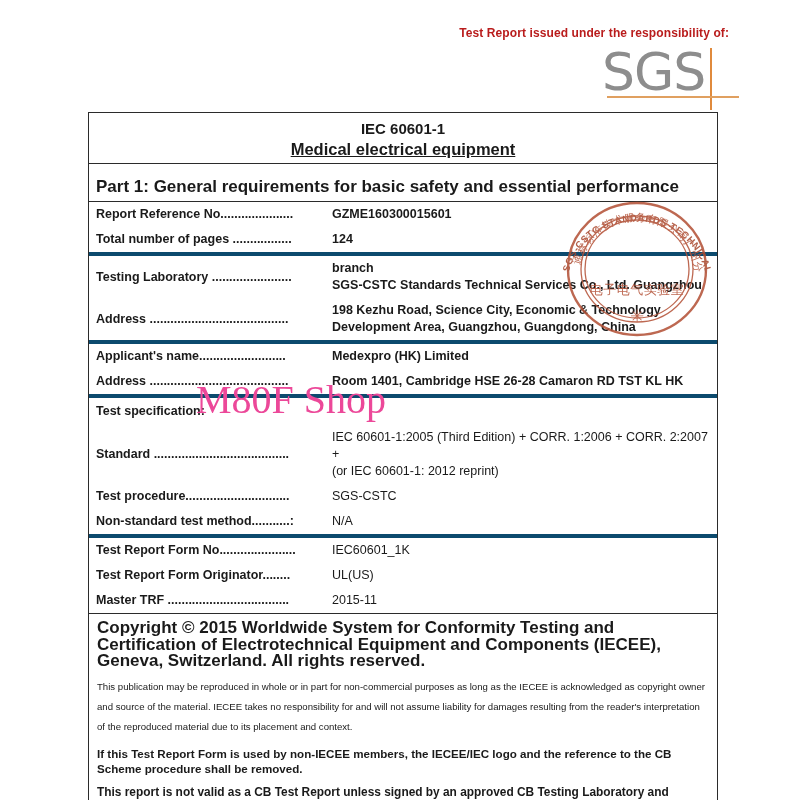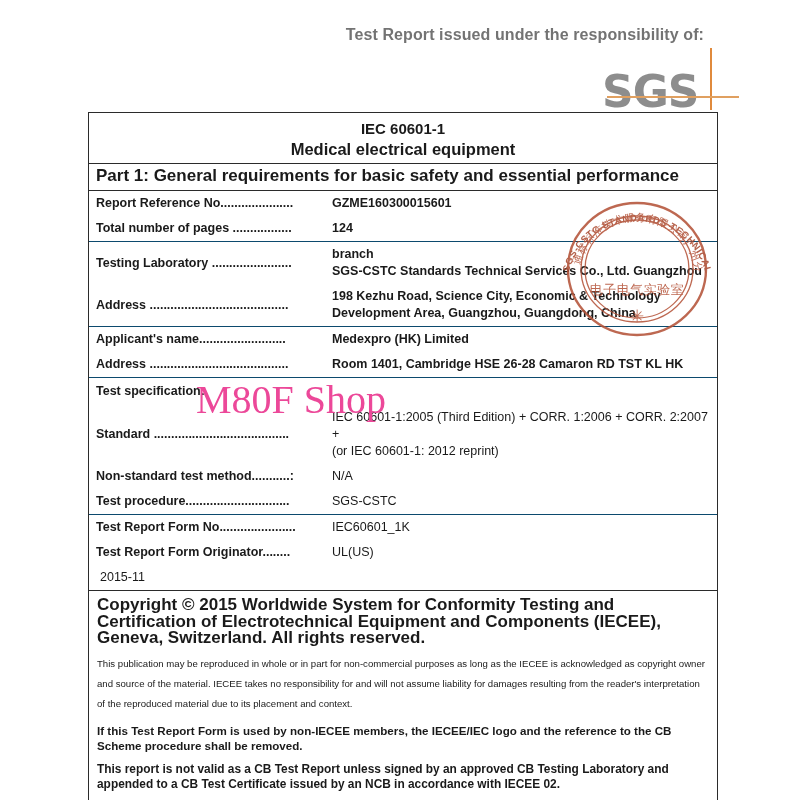--- a/index.html
+++ b/index.html
@@ -8,59 +8,59 @@
     background:#ffffff;
     font-family:"Liberation Sans", sans-serif;
     color:#1a1a1a;
     position:relative;
   }
   .page{position:relative;width:800px;height:800px;}
 
   
   .hdr{position:absolute;left:0;top:0;width:800px;height:112px;}
   .hdr-line{
-    position:absolute;right:96px;top:26px;
-    font-size:16px;font-weight:bold;letter-spacing:.1px;
-    white-space:nowrap;color:#737373;
+    position:absolute;right:71px;top:26px;
+    font-size:12px;font-weight:bold;letter-spacing:.1px;
+    white-space:nowrap;color:#b91c1c;
   }
   .sgs-logo{
     position:absolute;left:597px;top:48px;width:128px;height:62px;
   }
   .sgs-text{
     position:absolute;left:5px;top:2px;
     font-family:"DejaVu Sans", sans-serif;
-    font-size:44px;font-weight:bold;letter-spacing:-1px;
-    color:#8d8d8d;line-height:44px;margin-top:20px;
+    font-size:52px;font-weight:normal;letter-spacing:-1px;
+    color:#8d8d8d;line-height:44px;
   }
   .sgs-vbar{
     position:absolute;left:113px;top:0px;width:2px;height:62px;
     background:#e08a3c;
   }
   .sgs-hbar{
     position:absolute;left:10px;top:48px;width:132px;height:1.5px;
     background:#e0a060;
   }
 
   
   .tbl{
     position:absolute;left:88px;top:112px;width:630px;
     border:1.4px solid #2b2b2b;
     box-sizing:border-box;
     background:transparent;
   }
   .band{padding:0;}
   .thick-top{border-top:1.4px solid #2b2b2b;}
-  .thin-top{border-top:1px solid #0c4a6e;}
+  .thin-top{border-top:4px solid #0c4a6e;}
 
   .title-blk{padding:6px 8px 3px 8px;text-align:center;}
   .t1{font-size:15px;font-weight:bold;line-height:19px;}
-  .t2{font-size:16.5px;font-weight:bold;line-height:22px;}
+  .t2{font-size:16.5px;font-weight:bold;line-height:22px;text-decoration:underline;}
   .part1{
     font-size:17px;font-weight:bold;line-height:22px;
-    padding:1px 6px 3px 7px;text-align:left;white-space:nowrap;
+    padding:12px 6px 3px 7px;text-align:left;white-space:nowrap;
   }
 
   
   .row{display:flex;align-items:center;padding:4px 7px 4px 7px;}
   .lbl{
     width:232px;flex:0 0 232px;
     font-size:12.5px;font-weight:bold;line-height:17px;
     white-space:nowrap;overflow:hidden;
   }
   .val{
@@ -201,39 +201,40 @@
     <div class="band thin-top">
       <div class="plain">Test specification:</div>
       <div class="row">
         <div class="lbl">Standard .......................................</div>
         <div class="val reg">
           <span class="sub">IEC 60601-1:2005 (Third Edition) + CORR. 1:2006 + CORR. 2:2007 +</span>
           <span class="sub">(or IEC 60601-1: 2012 reprint)</span>
         </div>
       </div>
       <div class="row">
+        <div class="lbl">Test procedure..............................</div>
+        <div class="val reg">SGS-CSTC</div>
+      </div>
+      <div class="row">
         <div class="lbl">Non-standard test method...........:</div>
         <div class="val reg">N/A</div>
       </div>
-      <div class="row">
-        <div class="lbl">Test procedure..............................</div>
-        <div class="val reg">SGS-CSTC</div>
-      </div>
     </div>
 
     <div class="band thin-top">
       <div class="row">
         <div class="lbl">Test Report Form No......................</div>
         <div class="val reg">IEC60601_1K</div>
       </div>
       <div class="row">
         <div class="lbl">Test Report Form Originator........</div>
         <div class="val reg">UL(US)</div>
       </div>
       <div class="row">
+        <div class="lbl">Master TRF ...................................</div>
         <div class="val reg">2015-11</div>
       </div>
     </div>
 
     <div class="band thick-top para-blk">
       <p class="p-big">Copyright © 2015 Worldwide System for Conformity Testing and Certification of Electrotechnical Equipment and Components (IECEE), Geneva, Switzerland. All rights reserved.</p>
       <p class="p-small">This publication may be reproduced in whole or in part for non-commercial purposes as long as the IECEE is acknowledged as copyright owner and source of the material. IECEE takes no responsibility for and will not assume liability for damages resulting from the reader's interpretation of the reproduced material due to its placement and context.</p>
       <p class="p-norm">If this Test Report Form is used by non-IECEE members, the IECEE/IEC logo and the reference to the CB Scheme procedure shall be removed.</p>
       <p class="p-bold">This report is not valid as a CB Test Report unless signed by an approved CB Testing Laboratory and appended to a CB Test Certificate issued by an NCB in accordance with IECEE 02.</p>
     </div>

